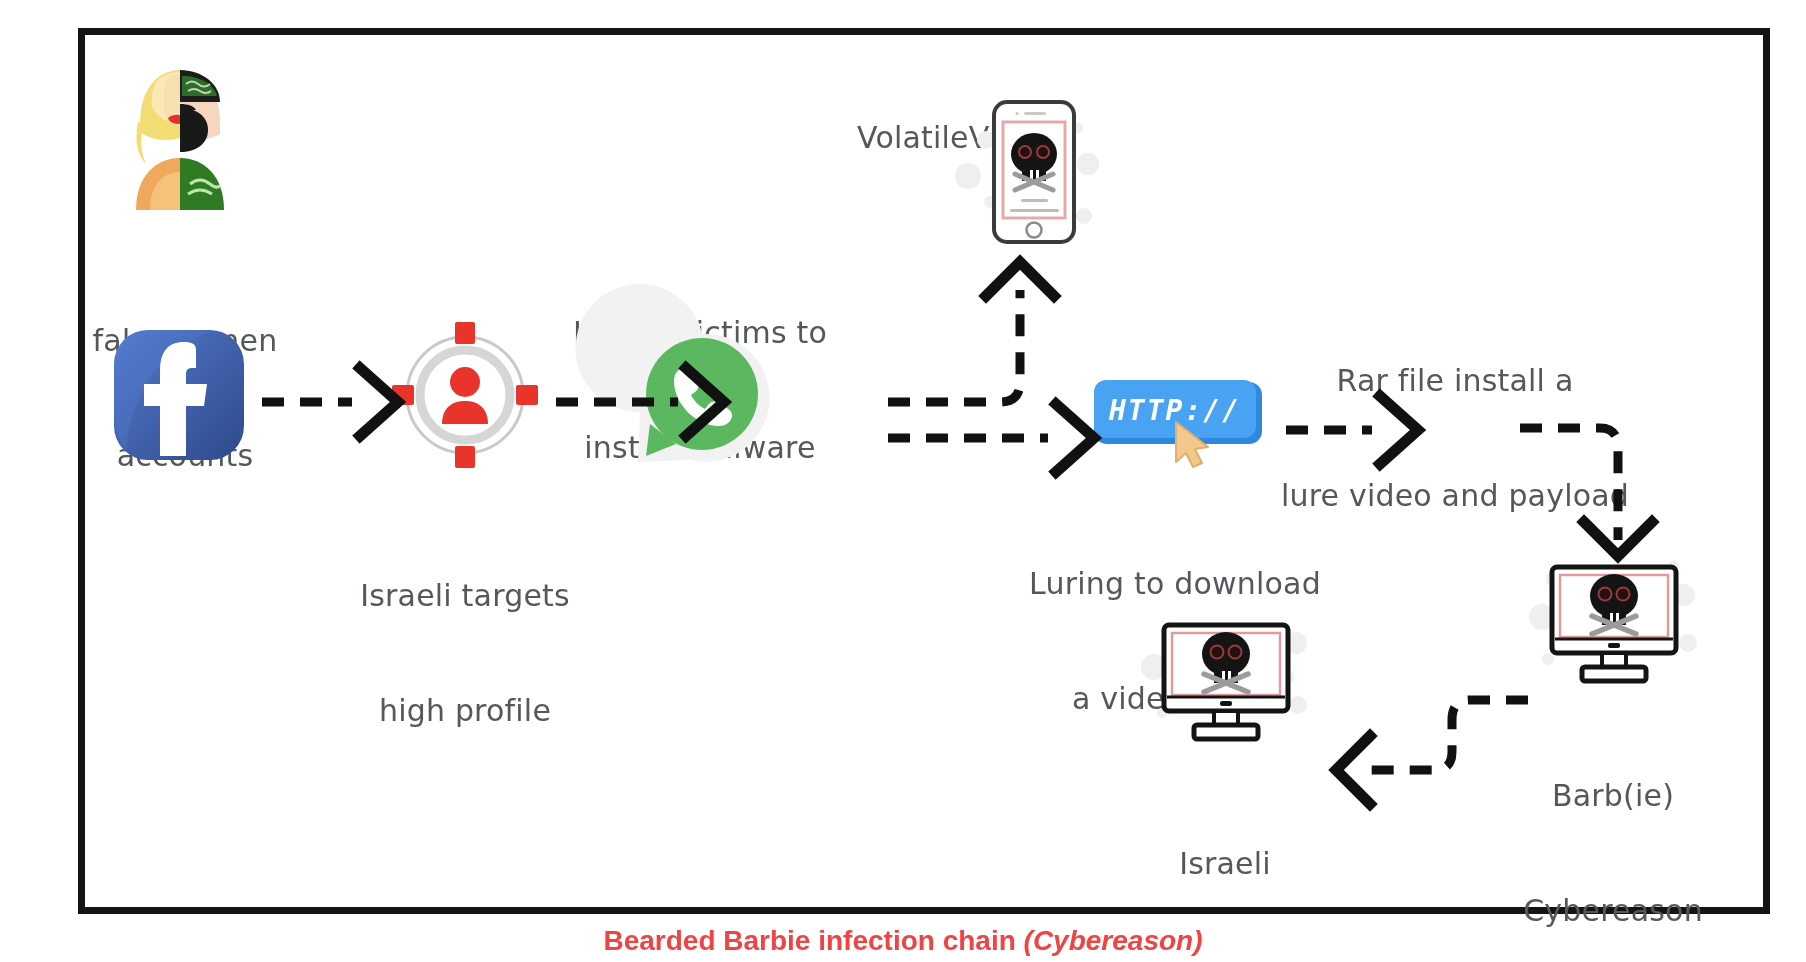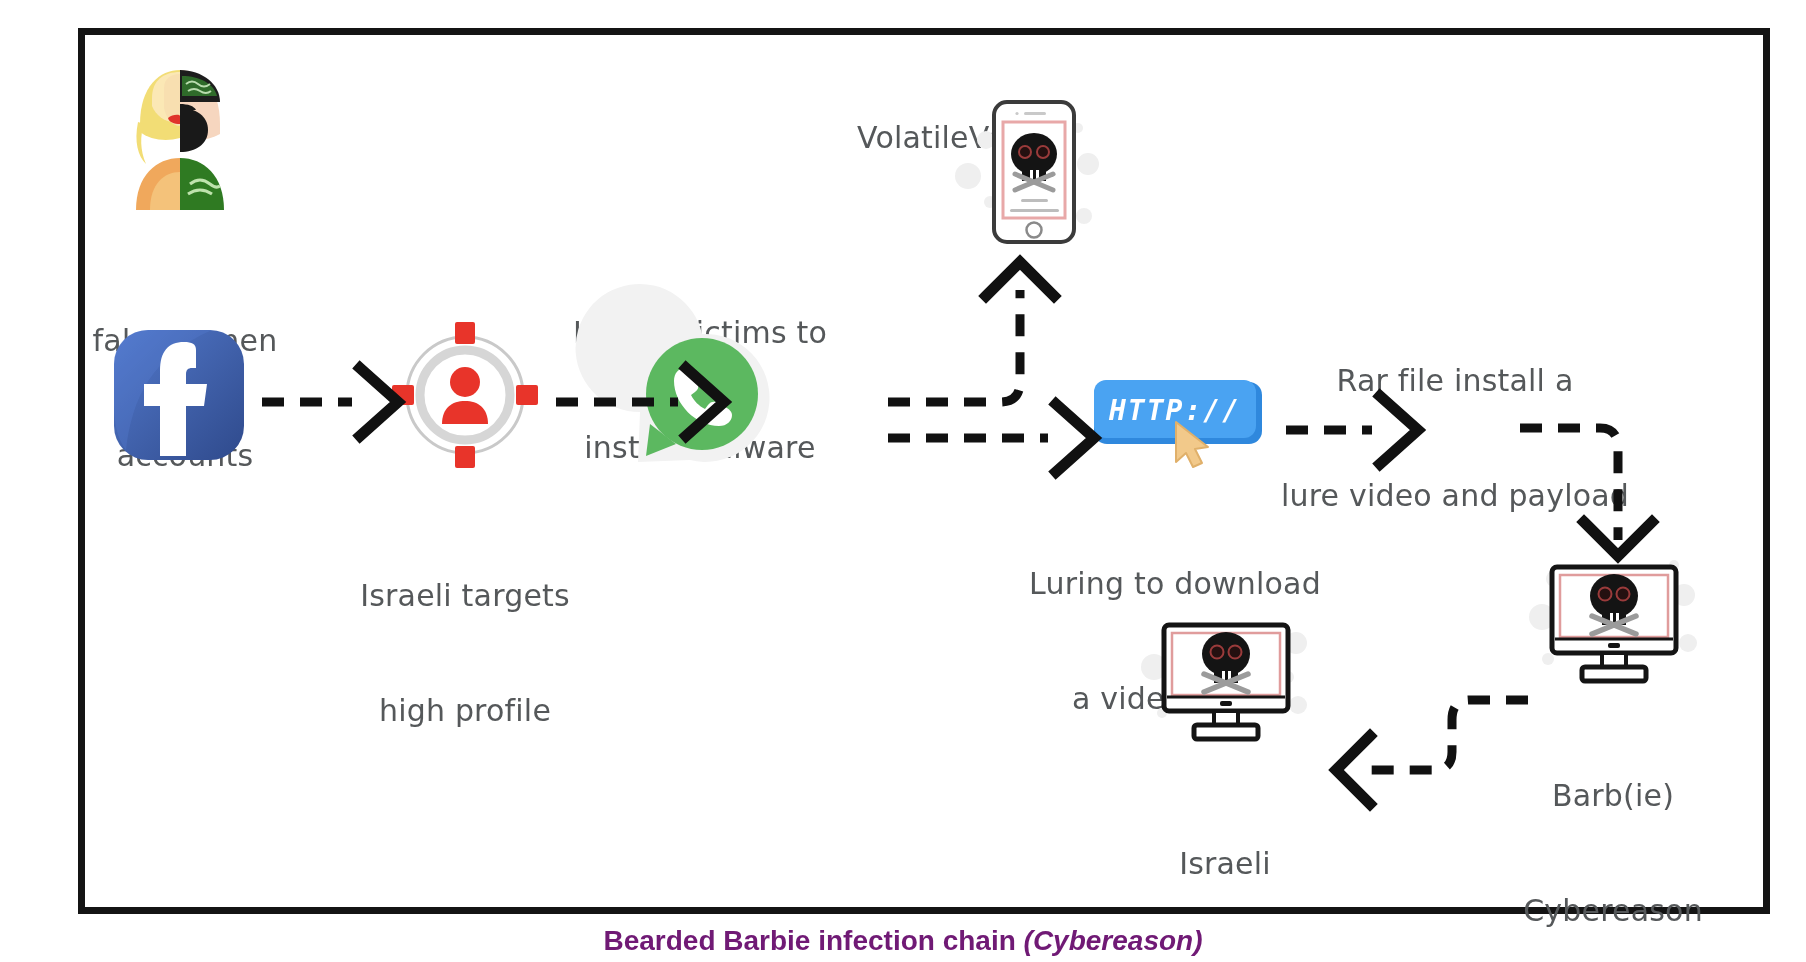--- a/index.html
+++ b/index.html
@@ -45,21 +45,21 @@
 
   
   #caption {
     position: absolute;
     left: 0;
     top: 925px;
     width: 1806px;
     text-align: center;
     font-family: "Liberation Sans", sans-serif;
     font-size: 28px;
-    color: #701a75;
+    color: #ef4444;
   }
   #caption .strong { font-weight: bold; }
   #caption .ital { font-style: italic; font-weight: bold; }
 
   
   #connectors {
     position: absolute;
     left: 0; top: 0;
     width: 1806px;
     height: 962px;

